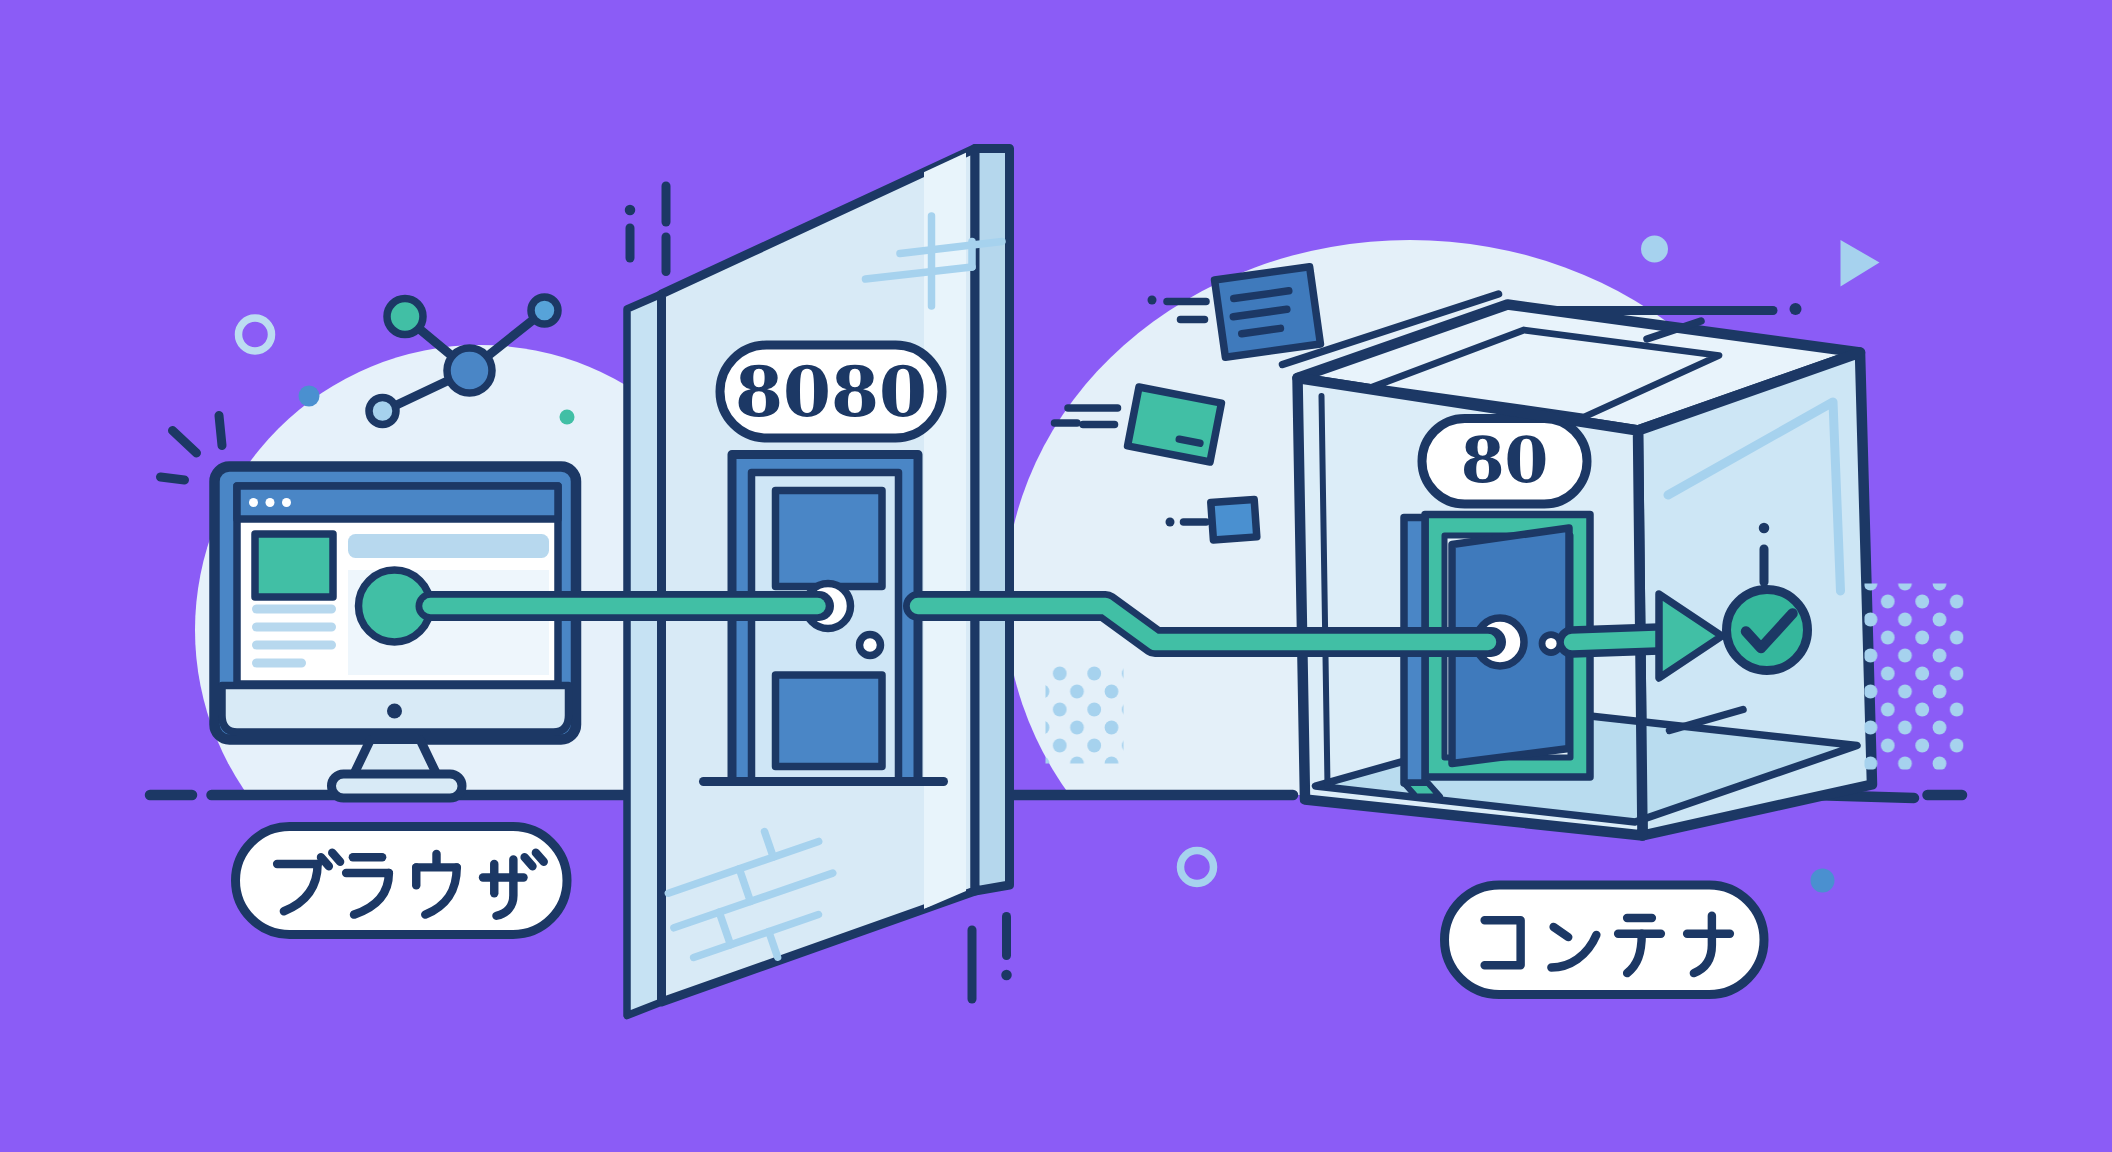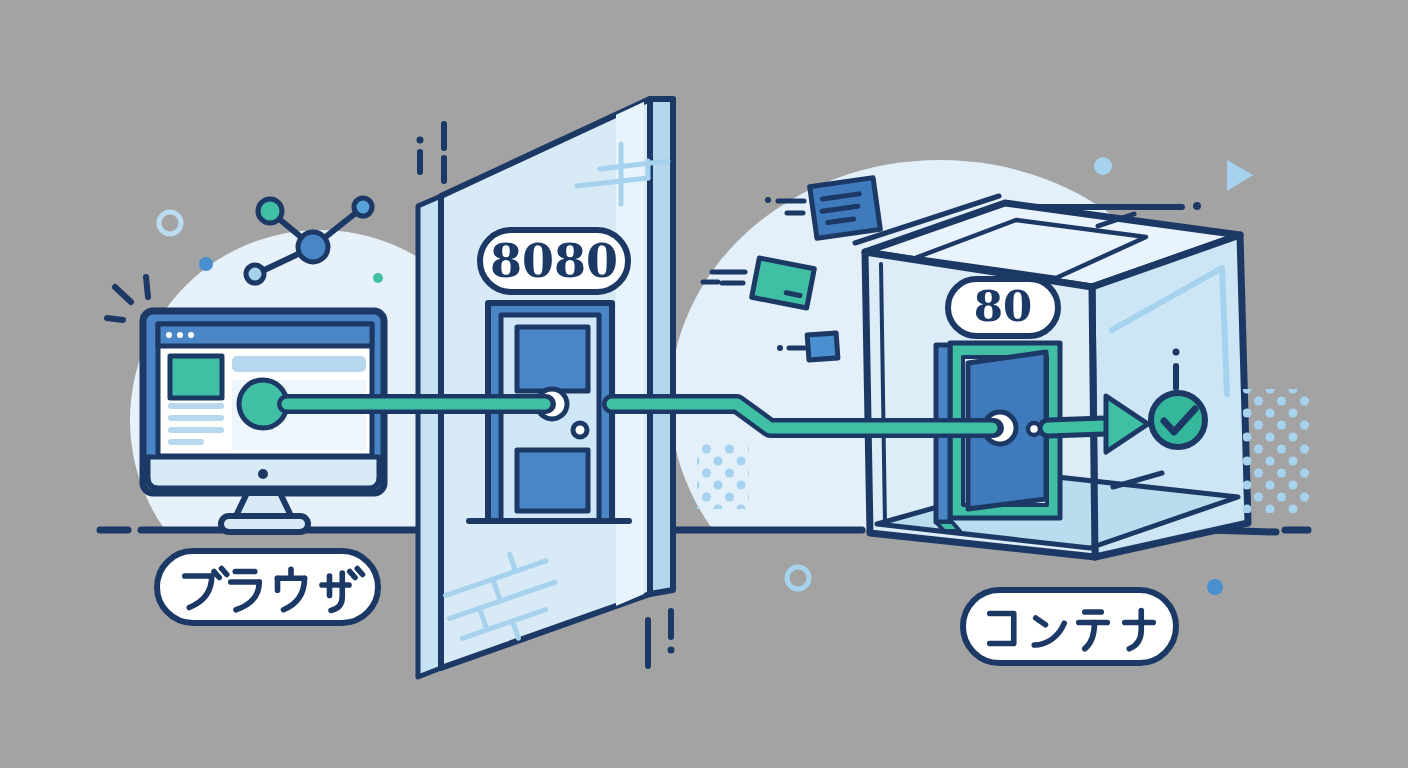--- a/index.html
+++ b/index.html
@@ -1,16 +1,16 @@
 <!DOCTYPE html>
 <html><head>
 <meta charset="utf-8">
 <style>
   html,body{margin:0;padding:0;background:#ffffff;}
-  .stage{position:relative;width:1408px;height:768px;background:#a3a3a3;overflow:hidden;
+  .stage{position:relative;width:1408px;height:768px;background:#8b5cf6;overflow:hidden;
          font-family:"DejaVu Sans","Liberation Sans",sans-serif;}
   svg{position:absolute;left:0;top:0;}
   .outline{stroke:#1c3865;stroke-linecap:round;stroke-linejoin:round;}
   .nofill{fill:none;}
   text.port{font-family:"DejaVu Serif","Liberation Serif",serif;font-weight:bold;fill:#1c3865;}
   .kana path{stroke:#1c3865;stroke-width:7.5;fill:none;stroke-linecap:round;stroke-linejoin:round;}
   .lite{stroke:#a6d2ee;stroke-linecap:round;stroke-linejoin:round;fill:none;}
 </style>
 </head>
 <body>

